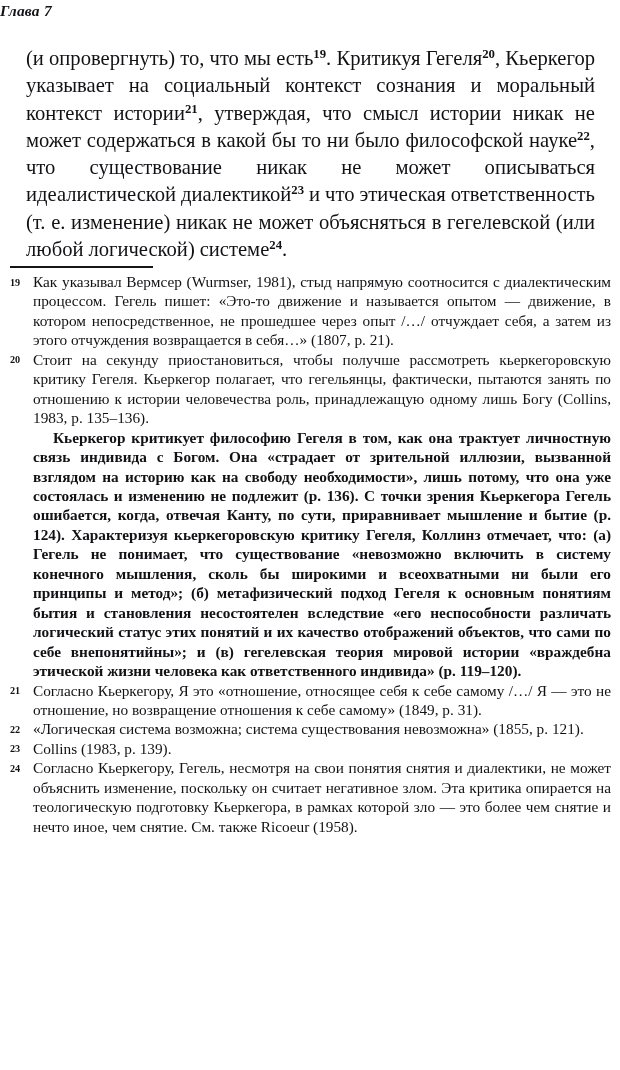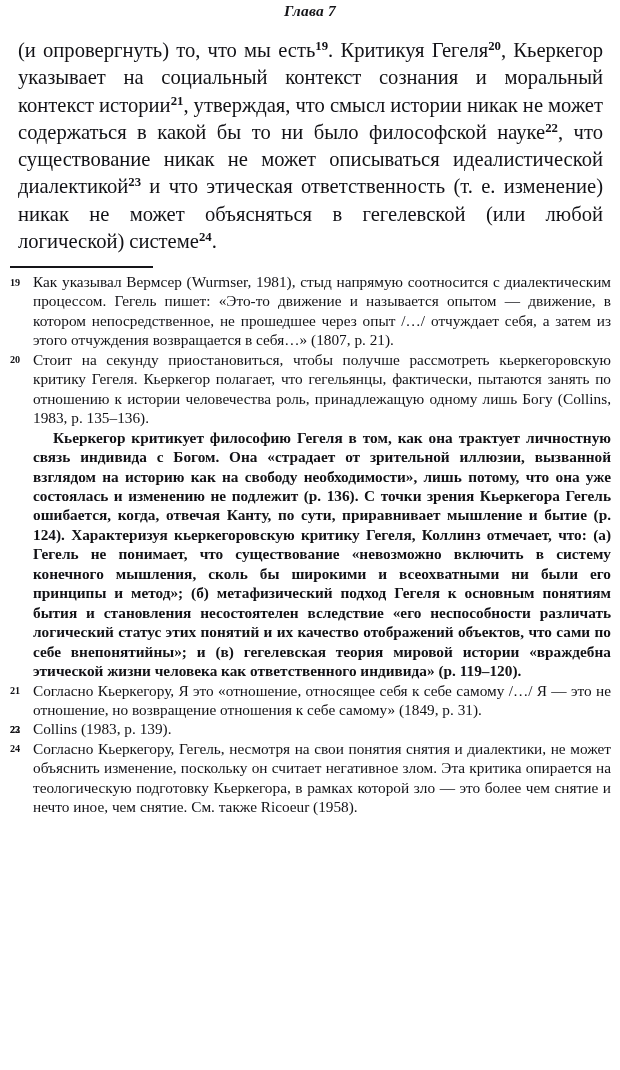--- a/index.html
+++ b/index.html
@@ -19,42 +19,42 @@
     overflow: hidden;
     box-sizing: border-box;
   }
 
   
   .running-head {
     position: absolute;
     top: 2px;
     left: 0;
     width: 620px;
-    text-align: center;
+    text-align: left;
     font-style: italic;
     font-weight: 700;
     font-size: 15.5px;
     letter-spacing: 0.2px;
     color: #141418;
   }
 
   
   .body-block {
     position: absolute;
     top: 29px;
     left: 10px;
     width: 601px;
     font-size: 20.6px;
     line-height: 27.3px;
     text-align: justify;
     text-align-last: left;
     word-spacing: -0.2px;
     color: #121216;
   }
-  .body-block p { margin: 8px; }
+  .body-block p { margin: 16px; }
 
   sup.fn-ref {
     font-size: 0.62em;
     vertical-align: 0.52em;
     line-height: 0;
     font-weight: 600;
   }
 
   
   .fn-rule {
@@ -133,21 +133,21 @@
     </div>
     <div class="fn fn-para-indent">
       <span>Кьеркегор критикует философию Гегеля в том, как она трактует личностную связь индивида с Богом. Она «страдает от зрительной иллюзии, вызванной взглядом на историю как на свободу необходимости», лишь потому, что она уже состоялась и изменению не подлежит (p. 136). С точки зрения Кьеркегора Гегель ошибается, когда, отвечая Канту, по сути, приравнивает мышление и бытие (p. 124). Характеризуя кьеркегоровскую критику Гегеля, Коллинз отмечает, что: (а) Гегель не понимает, что существование «невозможно включить в систему конечного мышления, сколь бы широкими и всеохватными ни были его принципы и метод»; (б) метафизический подход Гегеля к основным понятиям бытия и становления несостоятелен вследствие «его неспособности различать логический статус этих понятий и их качество отображений объектов, что сами по себе внепонятийны»; и (в) гегелевская теория мировой истории «враждебна этической жизни человека как ответственного индивида» (p. 119–120).</span>
     </div>
 
     <div class="fn">
       <span class="fn-num">21</span><span>Согласно Кьеркегору, Я это «отношение, относящее себя к себе самому /…/ Я — это не отношение, но возвращение отношения к себе самому» (1849, p. 31).</span>
     </div>
 
     <div class="fn">
-      <span class="fn-num">22</span>
+      <span class="fn-num">22</span><span>«Логическая система возможна; система существования невозможна» (1855, p. 121).</span>
     </div>
 
     <div class="fn">
       <span class="fn-num">23</span><span>Collins (1983, p. 139).</span>
     </div>
 
     <div class="fn">
       <span class="fn-num">24</span><span>Согласно Кьеркегору, Гегель, несмотря на свои понятия снятия и диалектики, не может объяснить изменение, поскольку он считает негативное злом. Эта критика опирается на теологическую подготовку Кьеркегора, в рамках которой зло — это более чем снятие и нечто иное, чем снятие. См. также Ricoeur (1958).</span>
     </div>
 

